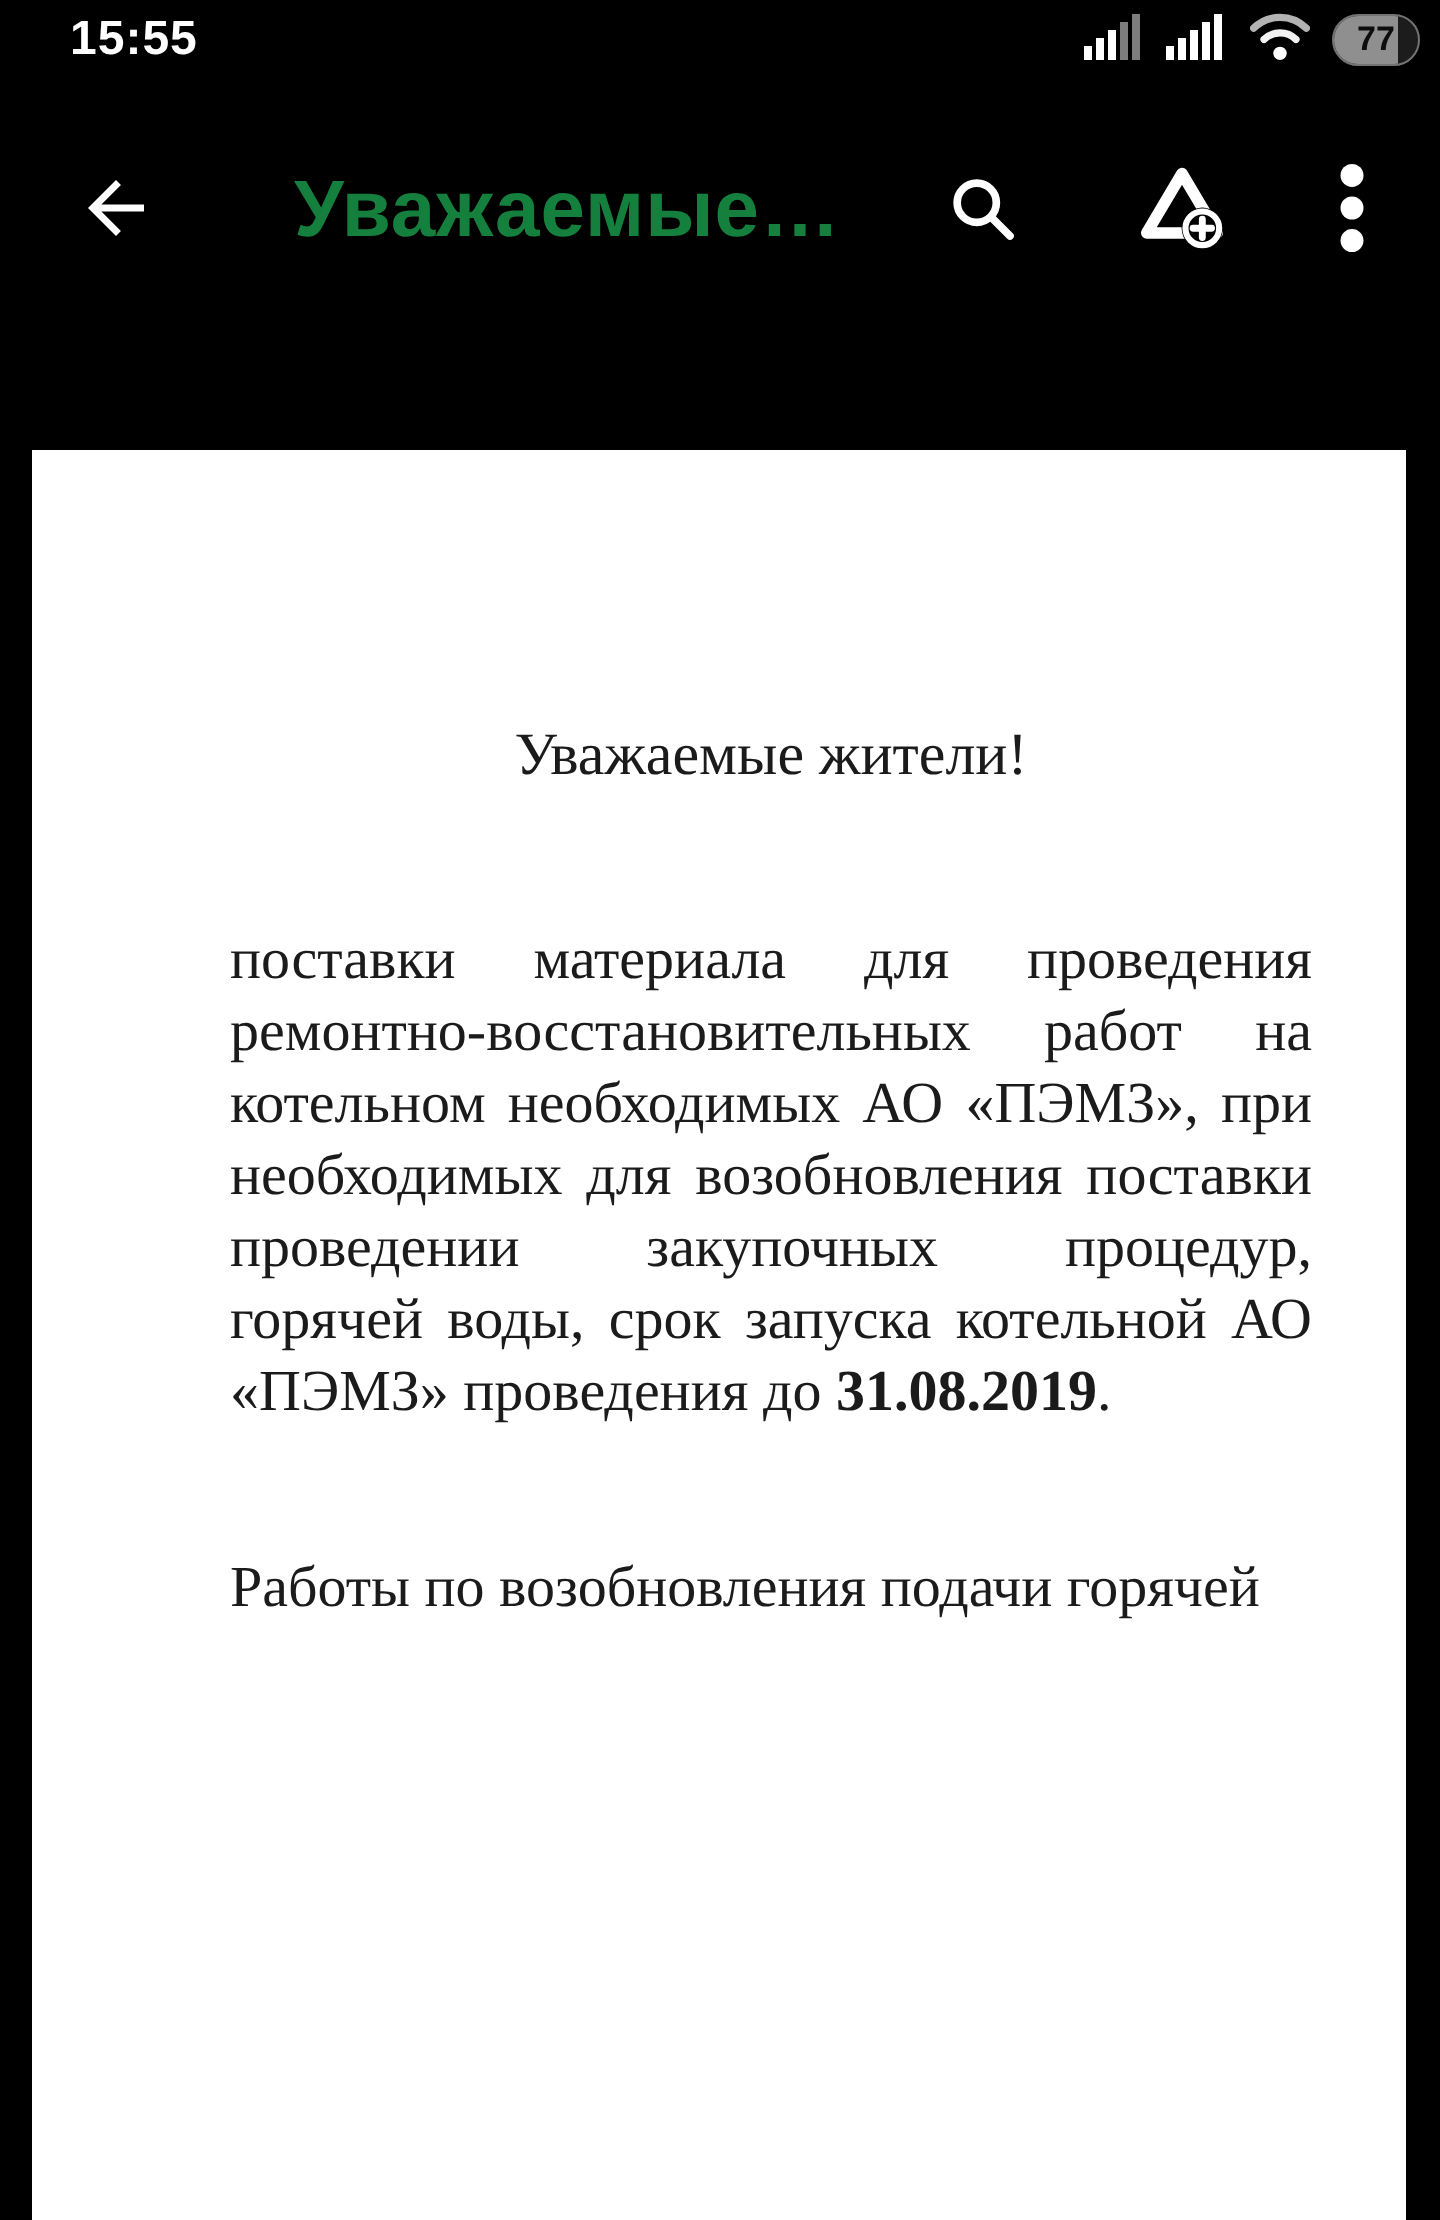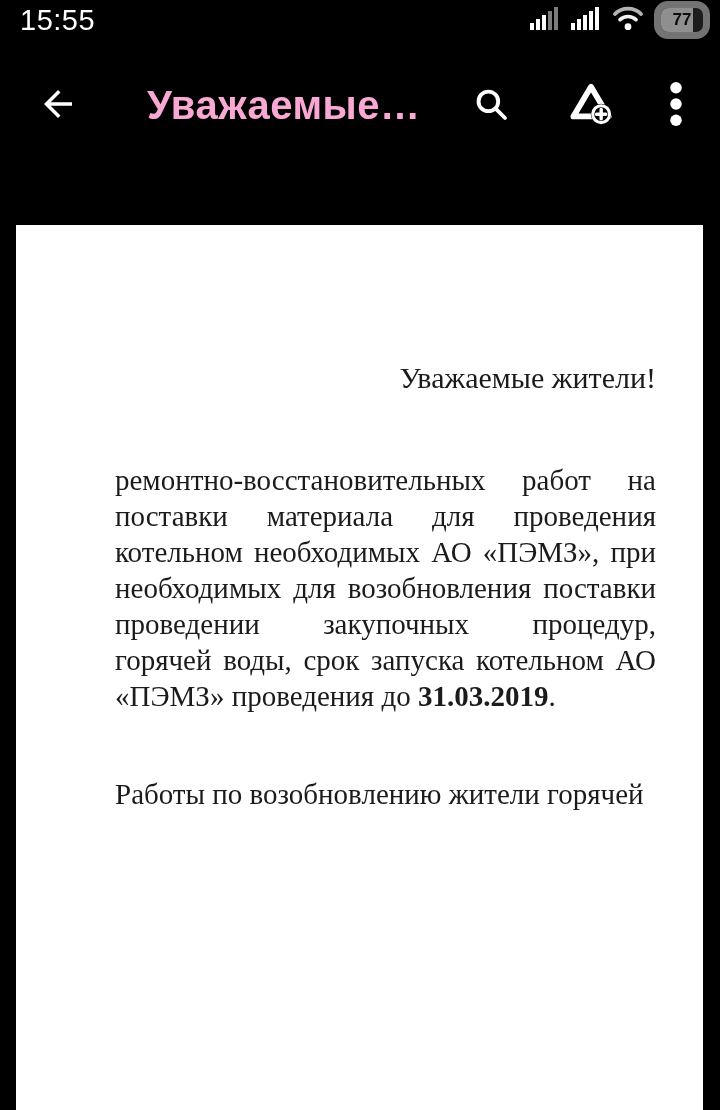--- a/index.html
+++ b/index.html
@@ -18,30 +18,31 @@
 
   
   .status-bar {
     position: absolute; top: 0; left: 0; right: 0;
     height: 40px;
     display: flex; align-items: center;
     padding: 0 10px 0 20px;
     box-sizing: border-box;
   }
   .status-time {
-    color: #fff; font-size: 29px; font-weight: normal;
+    color: #fff; font-size: 24px; font-weight: bold;
     letter-spacing: 0.5px;
     line-height: 40px;
+    margin-left: 15px;
   }
   .status-spacer { flex: 1; }
   .status-icons { display: flex; align-items: center; gap: 9px; }
   .battery {
     position: relative;
     width: 42px; height: 24px;
-    border: 7px solid #737373;
+    border: 1px solid #737373;
     border-radius: 14px;
     overflow: hidden;
     background: #1c1c1c;
   }
   .battery-fill {
     position: absolute; left: 0; top: 0; bottom: 0;
     width: 76%;
     background: #8f8f8f;
   }
   .battery-pct {
@@ -58,21 +59,21 @@
     height: 130px;
     display: flex; align-items: center;
     padding: 0 32px 0 37px;
     box-sizing: border-box;
   }
   .icon-btn {
     display: flex; align-items: center; justify-content: center;
     background: none; border: none; padding: 0; cursor: pointer;
   }
   .app-title {
-    color: #f9a8d4;
+    color: #15803d;
     font-size: 40px; font-weight: bold;
     margin-left: 68px;
     flex: 1;
     white-space: nowrap; overflow: hidden;
     letter-spacing: 0.5px;
   }
   .mr-search { margin-right: 56px; }
   .mr-drive  { margin-right: 50px; }
 
   
@@ -87,21 +88,21 @@
     background: #ffffff;
     box-sizing: border-box;
     padding: 135px 47px 0 99px;
   }
   .doc {
     font-family: "Liberation Serif", serif;
     color: #1b1b1b;
     font-size: 29px;
   }
   .doc-title {
-    text-align: right;
+    text-align: center;
     font-weight: normal;
     font-size: 30px;
     line-height: 36px;
     margin: 0 0 66px 0;
   }
   .doc-line {
     line-height: 36px;
     white-space: nowrap;
   }
   .doc-line.just {
@@ -190,27 +191,27 @@
           <circle cx="6" cy="20.5" r="3" fill="#ffffff"></circle>
         </svg>
       </span>
     </button>
   </div>
 
   <div class="viewer">
     <div class="page doc">
       <h1 class="doc-title">Уважаемые жители!</h1>
       <div>
+          <div class="doc-line just">поставки материала для проведения</div>
           <div class="doc-line just">ремонтно-восстановительных работ на</div>
-          <div class="doc-line just">поставки материала для проведения</div>
           <div class="doc-line just">котельном необходимых АО «ПЭМЗ», при</div>
           <div class="doc-line just">необходимых для возобновления поставки</div>
           <div class="doc-line just">проведении закупочных процедур,</div>
-          <div class="doc-line just">горячей воды, срок запуска котельном АО</div>
-          <div class="doc-line"><span>«ПЭМЗ» проведения до </span><span class="b">31.03.2019</span><span>.</span></div>
+          <div class="doc-line just">горячей воды, срок запуска котельной АО</div>
+          <div class="doc-line"><span>«ПЭМЗ» проведения до </span><span class="b">31.08.2019</span><span>.</span></div>
         </div>
       <div class="closing">
-          <div class="doc-line">Работы по возобновлению жители горячей</div>
+          <div class="doc-line">Работы по возобновления подачи горячей</div>
         </div>
     </div>
   </div>
 
 </div>
 
 </body></html>

